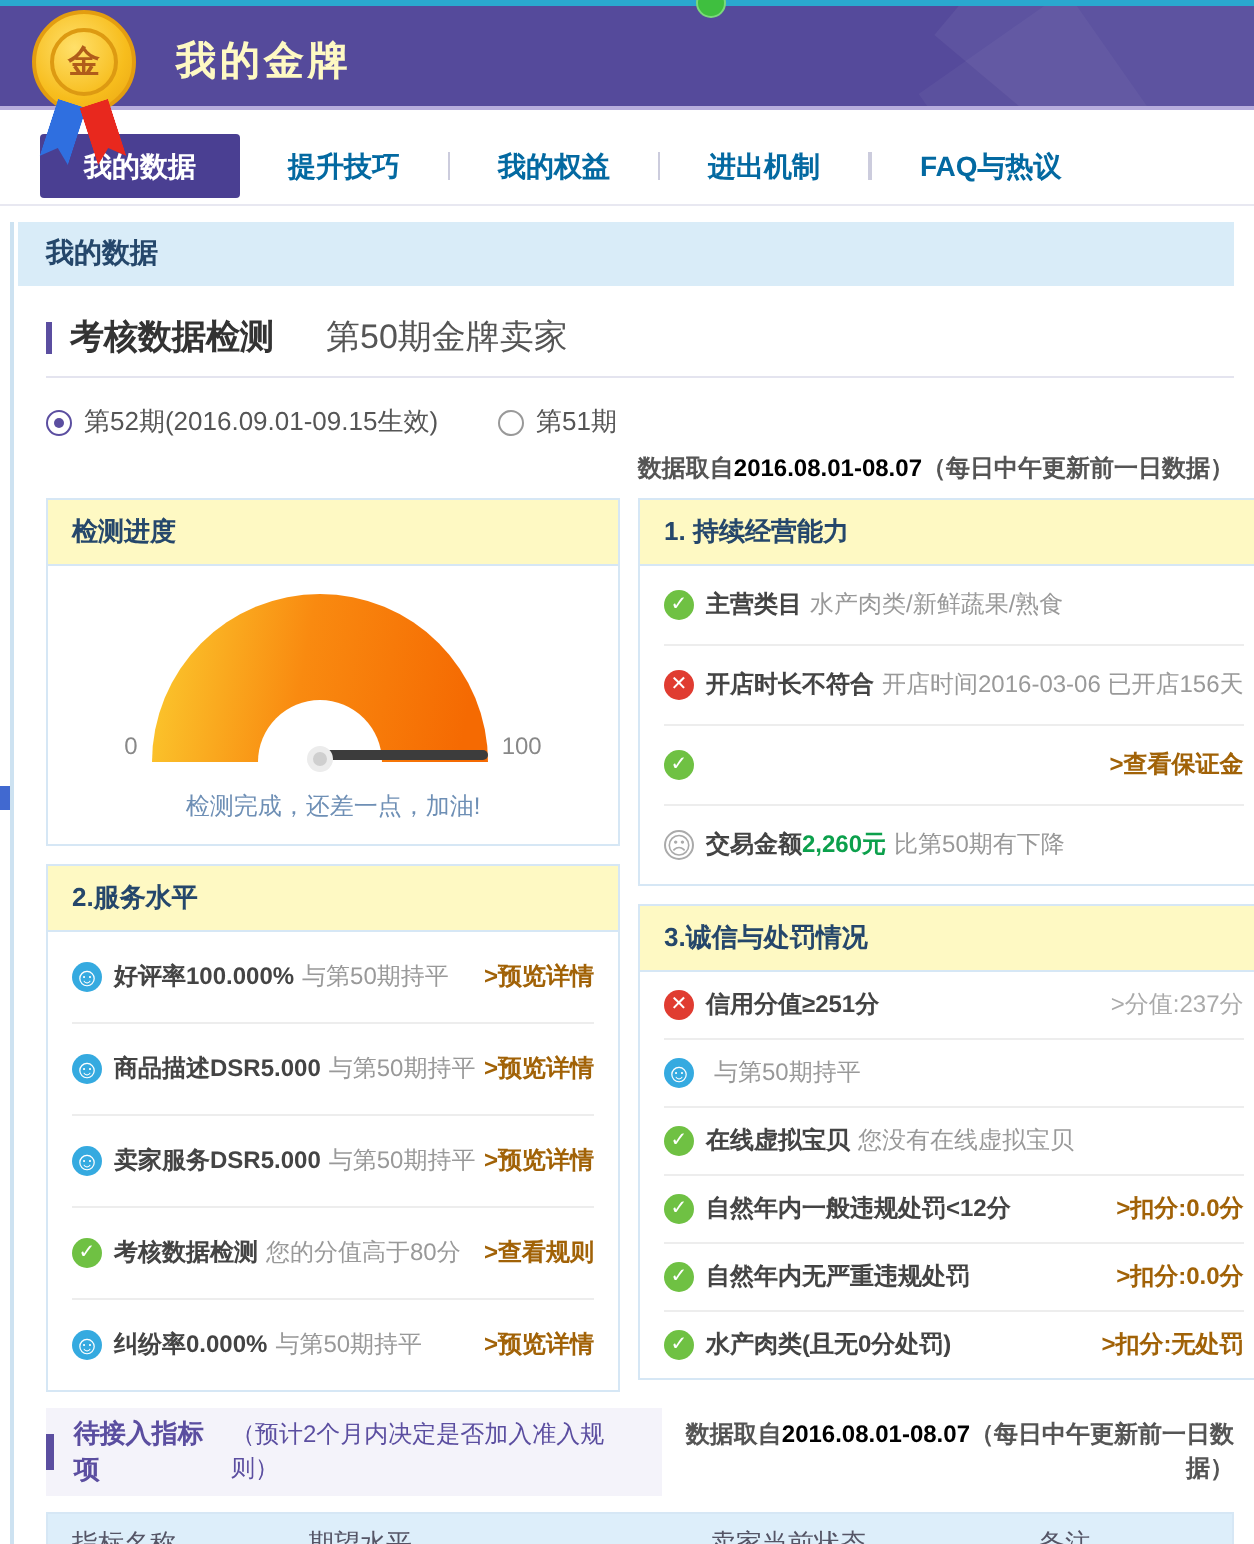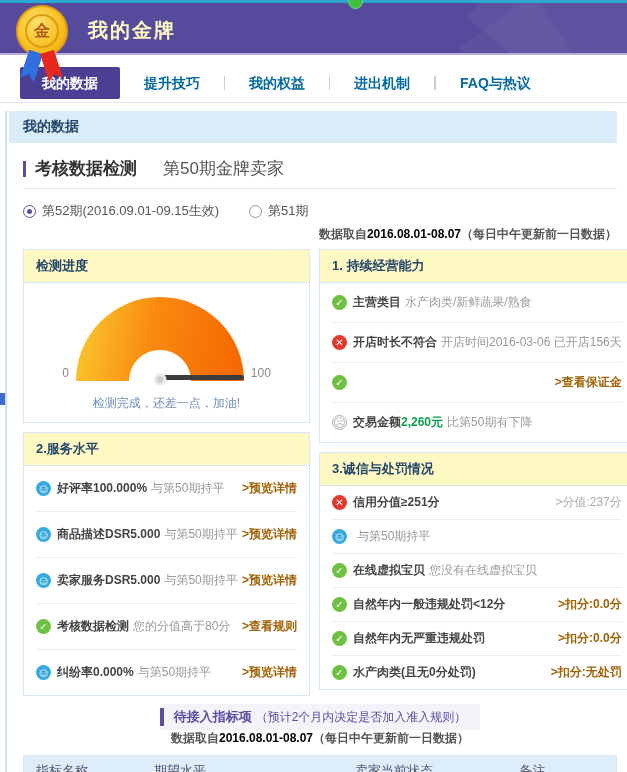--- a/index.html
+++ b/index.html
@@ -95,21 +95,21 @@
     background:linear-gradient(100deg,#fbc92e 2%,#f98a10 45%,#f56a02 92%); }
   .hole { position:absolute; left:50%; bottom:0; transform:translateX(-50%);
     width:62px; height:31px; border-radius:62px 62px 0 0; background:#fff; }
   .needle { position:absolute; left:50%; bottom:1px; width:84px; height:5px;
     background:#3c3c3c; border-radius:3px; }
   .hub { position:absolute; left:50%; bottom:-5px; transform:translateX(-50%);
     width:13px; height:13px; border-radius:50%; background:#cfcfcf; border:3px solid #ececec; }
   .gcap { text-align:center; font-size:12px; color:#6e8fb5; margin-top:14px; }
 
   
-  .pending-row { display:flex; align-items:center; justify-content:space-between; margin-top:8px;flex-direction:column; }
+  .pending-row { display:flex; align-items:center; justify-content:space-between; margin-top:8px; }
   .pending-title { display:flex; align-items:center; background:#f4f3fa; padding:4px 14px 4px 0; }
   .pending-title .bar { width:4px; height:18px; background:#5b4ea0; margin-right:10px; }
   .pending-title .t { font-size:13px; font-weight:bold; color:#5b4ea0; }
   .pending-title .s { font-size:12px; color:#5b4ea0; margin-left:4px; }
   .pending-row .datasource { margin-top:0; }
 
   
   .table { border:1px solid #d6e7f5; margin-top:8px; }
   .trow { display:grid; grid-template-columns:130px 185px 110px 1fr; align-items:center; }
   .thead { background:#ddeefa; }

